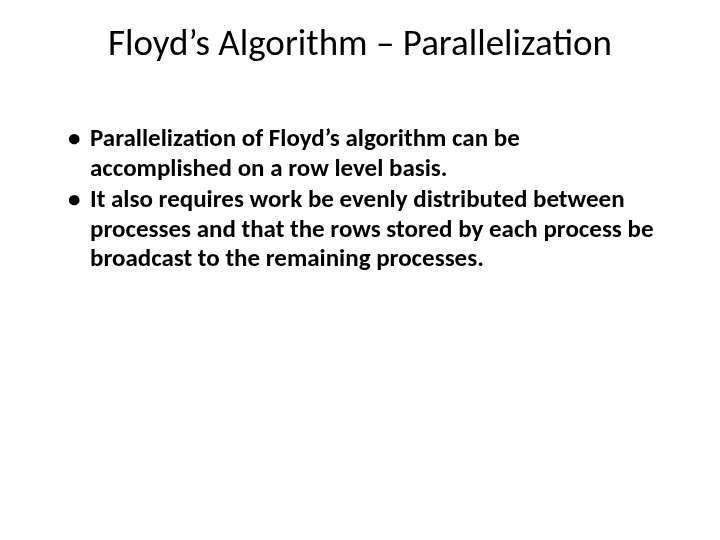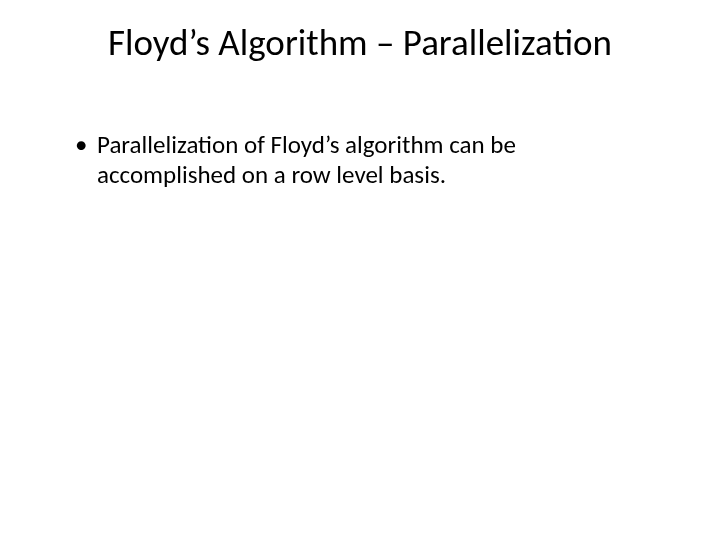--- a/index.html
+++ b/index.html
@@ -29,22 +29,23 @@
     letter-spacing: 0px;
   }
   .body {
     position: absolute;
     top: 115px;
     left: 54px;
     width: 616px;
   }
   ul.bullets {
     list-style: none;
-    margin: 15px;
+    margin: 8px;
     padding: 0;
+    font-weight: bold;
   }
   ul.bullets li {
     position: relative;
     padding-left: 28px;
     font-size: 25px;
     line-height: 1.18;
     margin-bottom: 2px;
   }
   ul.bullets li::before {
     content: "•";
@@ -56,15 +57,16 @@
   }
 </style>
 </head>
 <body>
 
 <div class="slide">
   <div class="title">Floyd’s Algorithm – Parallelization</div>
   <div class="body">
     <ul class="bullets">
       <li>Parallelization of Floyd’s algorithm can be accomplished on a row level basis.</li>
+      <li>It also requires work be evenly distributed between processes and that the rows stored by each process be broadcast to the remaining processes.</li>
     </ul>
   </div>
 </div>
 
 </body></html>

